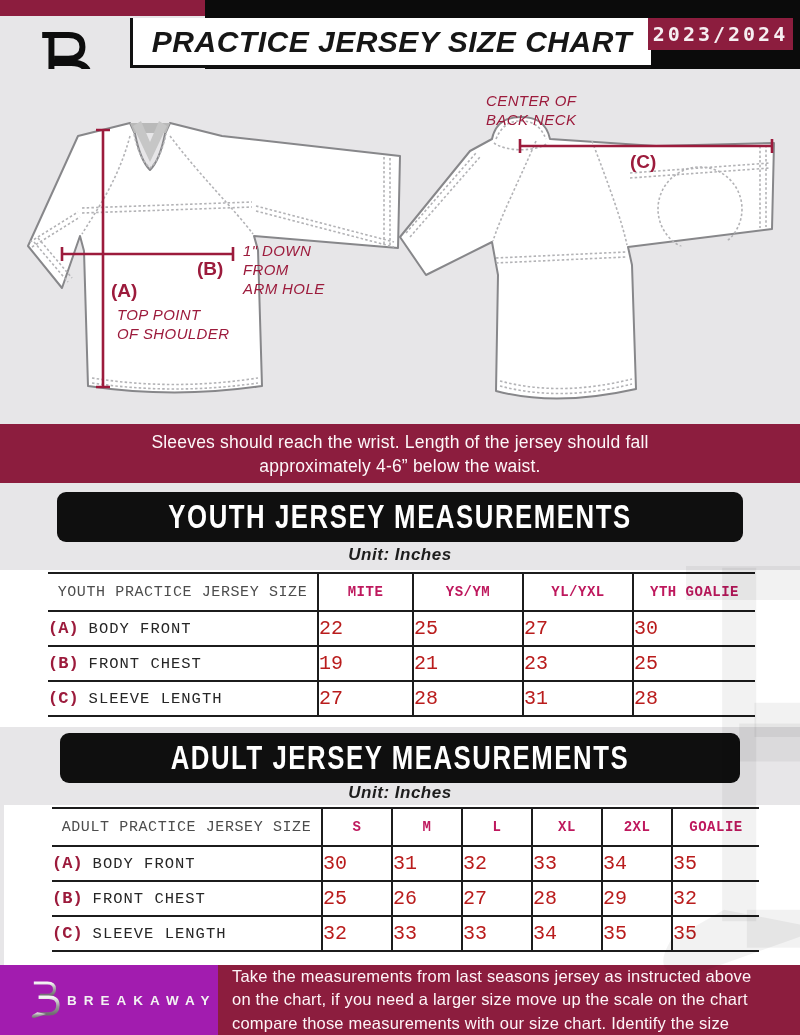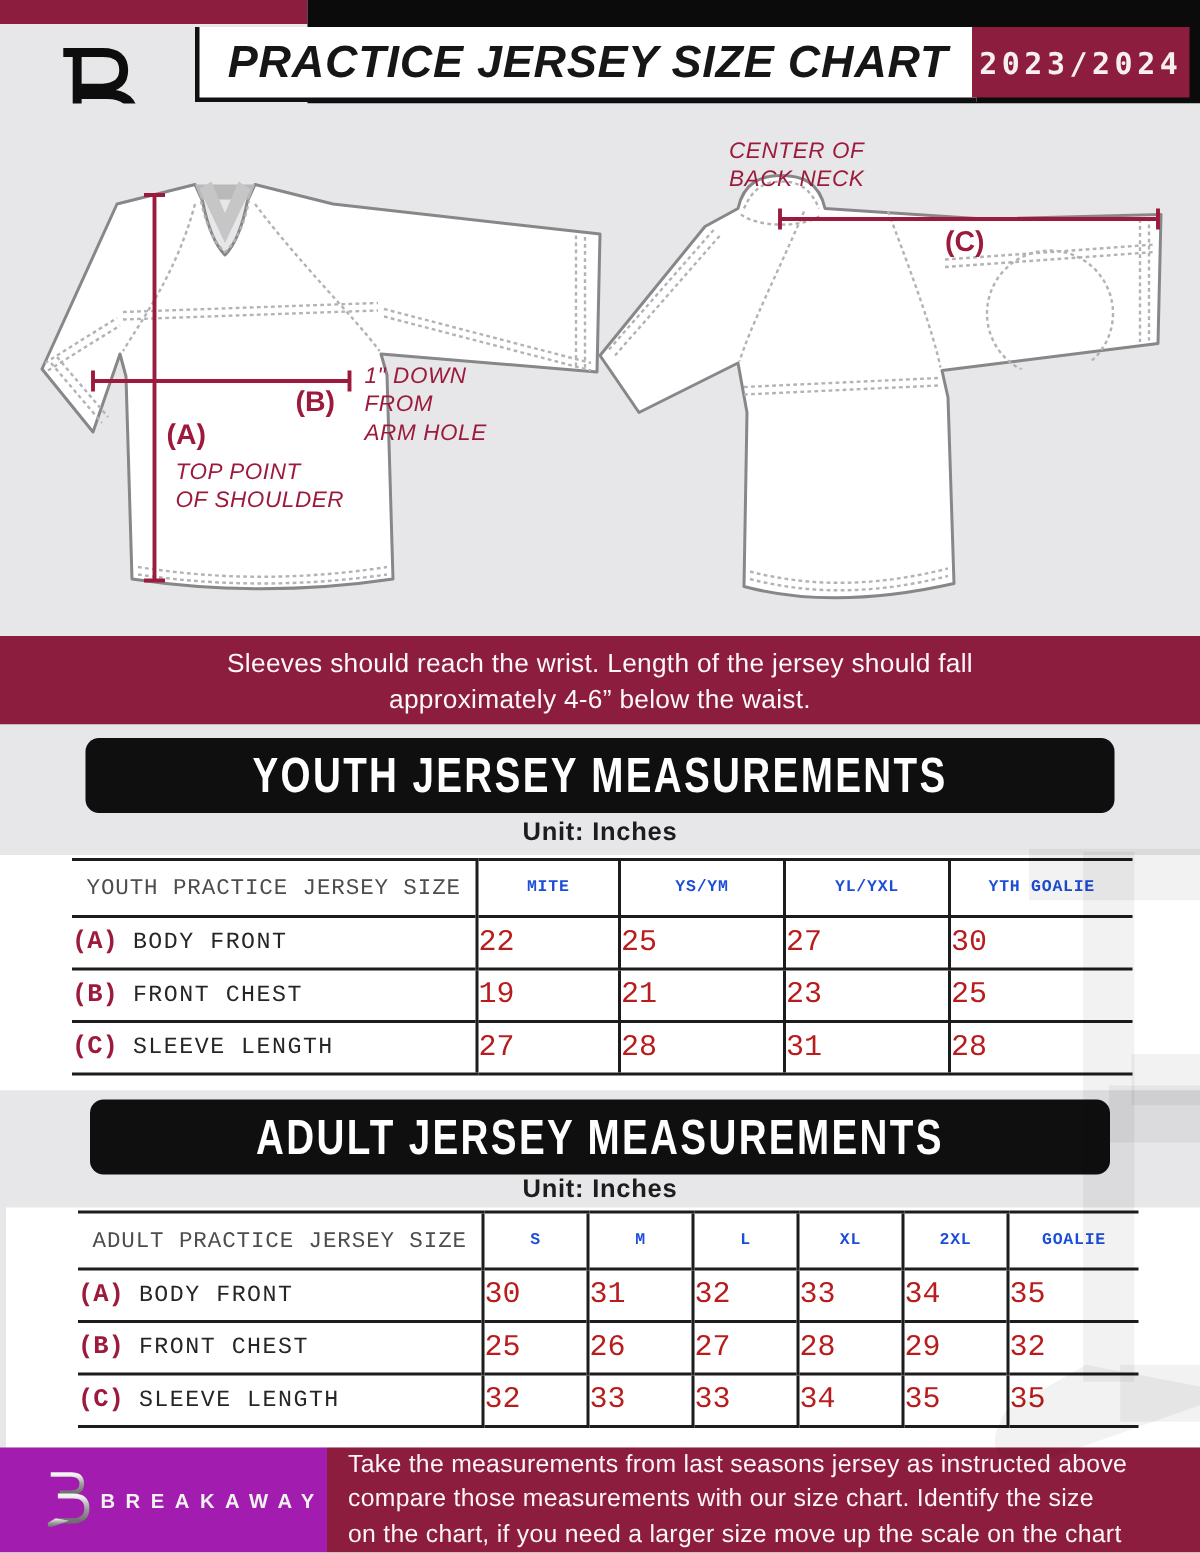--- a/index.html
+++ b/index.html
@@ -7,21 +7,21 @@
         background:#e7e6e8;font-family:"Liberation Sans",sans-serif;}
   .abs{position:absolute;}
 
   
   .maroon-strip{left:0;top:0;width:205px;height:16px;background:var(--maroon);}
   .black-band{left:205px;top:0;width:595px;height:69px;background:#0b0b0b;}
   .title-box{left:130px;top:18px;width:518px;height:47px;background:#ffffff;
              border-left:3px solid #111;border-bottom:3px solid #111;
              display:flex;align-items:center;justify-content:center;font-style:italic;}
   .title-box span{font-size:30px;font-weight:800;letter-spacing:.5px;color:#161616;white-space:nowrap;}
-  .year-box{left:648px;top:18px;width:145px;height:47px;background:var(--maroon);
+  .year-box{left:648px;top:18px;width:145px;height:32px;background:var(--maroon);
             display:flex;align-items:center;justify-content:center;}
   .year-box span{font-family:"DejaVu Sans Mono",monospace;font-size:20px;font-weight:700;
                  color:#f6eef1;letter-spacing:3px;white-space:nowrap;}
 
   
   .diagram{left:0;top:69px;width:800px;height:355px;background:#e7e6e8;}
   .ann-note{font-style:italic;font-size:15px;line-height:19px;letter-spacing:.4px;color:var(--ann);}
   .ann-key{font-size:19px;font-weight:800;color:var(--ann);}
 
   
@@ -31,35 +31,35 @@
 
   
   .sec-head{width:800px;background:#e7e6e8;}
   .youth-head{left:0;top:483px;height:87px;}
   .adult-head{left:0;top:727px;height:78px;}
   .pill-wrap{position:absolute;left:0;width:800px;display:flex;justify-content:center;}
   .pill{background:#0f0f0f;border-radius:9px;height:50px;padding:0 46px;
         display:flex;align-items:center;justify-content:center;}
   .pill span{display:inline-block;color:#fff;font-size:33px;font-weight:700;
              letter-spacing:2px;white-space:nowrap;transform:scaleX(.78);}
-  .unit{position:absolute;left:0;width:800px;text-align:center;
+  .unit{position:absolute;left:0;width:800px;text-align:center;font-style:italic;
         font-size:17px;font-weight:600;letter-spacing:.5px;color:#1d1d1d;}
 
   
   .table-zone{width:800px;background:#ffffff;font-family:Liberation Mono, monospace;}
   .youth-zone{left:0;top:570px;height:157px;}
   .adult-zone{left:4px;top:805px;height:160px;}
   table.size-table{border-collapse:collapse;table-layout:fixed;margin:2px 0 0 48px;width:707px;}
   .size-table td{border-top:2px solid #1c1c1c;padding:0;}
   .size-table tr:last-child td{border-bottom:2px solid #1c1c1c;}
   .size-table td + td{border-left:2px solid #1c1c1c;}
   .size-table .hrow td{height:36px;}
   .size-table .drow td{height:33px;margin-left:12px;}
   .th-first{text-align:center;font-size:15px;letter-spacing:.6px;color:#4d4d4d;}
-  .th-size{text-align:center;font-size:11px;font-weight:700;letter-spacing:.5px;color:#1d4ed8;}
+  .th-size{text-align:center;font-size:14px;font-weight:700;letter-spacing:.5px;color:#be185d;}
   .cell-label{padding-left:62px;white-space:nowrap;}
   .cell-label .key{font-size:17px;font-weight:800;color:var(--ann);margin-right:10px;}
   .cell-label .lbl{font-size:15.5px;letter-spacing:1px;color:#262626;}
   .cell-val{font-size:20px;color:#b91c1c;}
 
   
   .footer-black{left:0;top:965px;width:218px;height:70px;background:#a21caf;}
   .footer-maroon{left:218px;top:965px;width:582px;height:70px;background:var(--maroon);
                  display:flex;flex-direction:column;justify-content:center;padding-left:14px;box-sizing:border-box;}
   .footer-maroon div{color:#fdf4f7;font-size:16.5px;line-height:23.2px;letter-spacing:.2px;white-space:nowrap;}
@@ -303,22 +303,22 @@
         <path d="M20 9 H60 Q81 9 81 27 Q81 44 60 45 H38" stroke-width="9"></path>
         <path d="M34 51 H64 Q91 51 91 75 Q91 99 64 100 H36" stroke-width="10"></path>
         <path d="M34 5 V98" stroke-width="9"></path>
       </g>
       <path d="M56 100 L22 112 Q10 113 16 103 L30 95 Z" fill="url(#chrome)"></path>
     </svg>
     <div class="brand-text">BREAKAWAY</div>
   </div>
   <div class="abs footer-maroon">
     <div>Take the measurements from last seasons jersey as instructed above</div>
+    <div>on the chart, if you need a larger size move up the scale on the chart</div>
     <div>compare those measurements  with our size chart. Identify the size</div>
-    <div>on the chart, if you need a larger size move up the scale on the chart</div>
   </div>
 
   <svg class="abs watermark" width="380" height="450" viewBox="0 0 100 118">
     <g fill="none" stroke="rgba(0,0,0,0.05)">
       <path d="M20 9 H60 Q81 9 81 27 Q81 44 60 45 H38" stroke-width="9"></path>
       <path d="M34 51 H64 Q91 51 91 75 Q91 99 64 100 H36" stroke-width="10"></path>
       <path d="M34 5 V98" stroke-width="9"></path>
     </g>
     <path d="M56 100 L22 112 Q10 113 16 103 L30 95 Z" fill="rgba(0,0,0,0.05)"></path>
   </svg>

